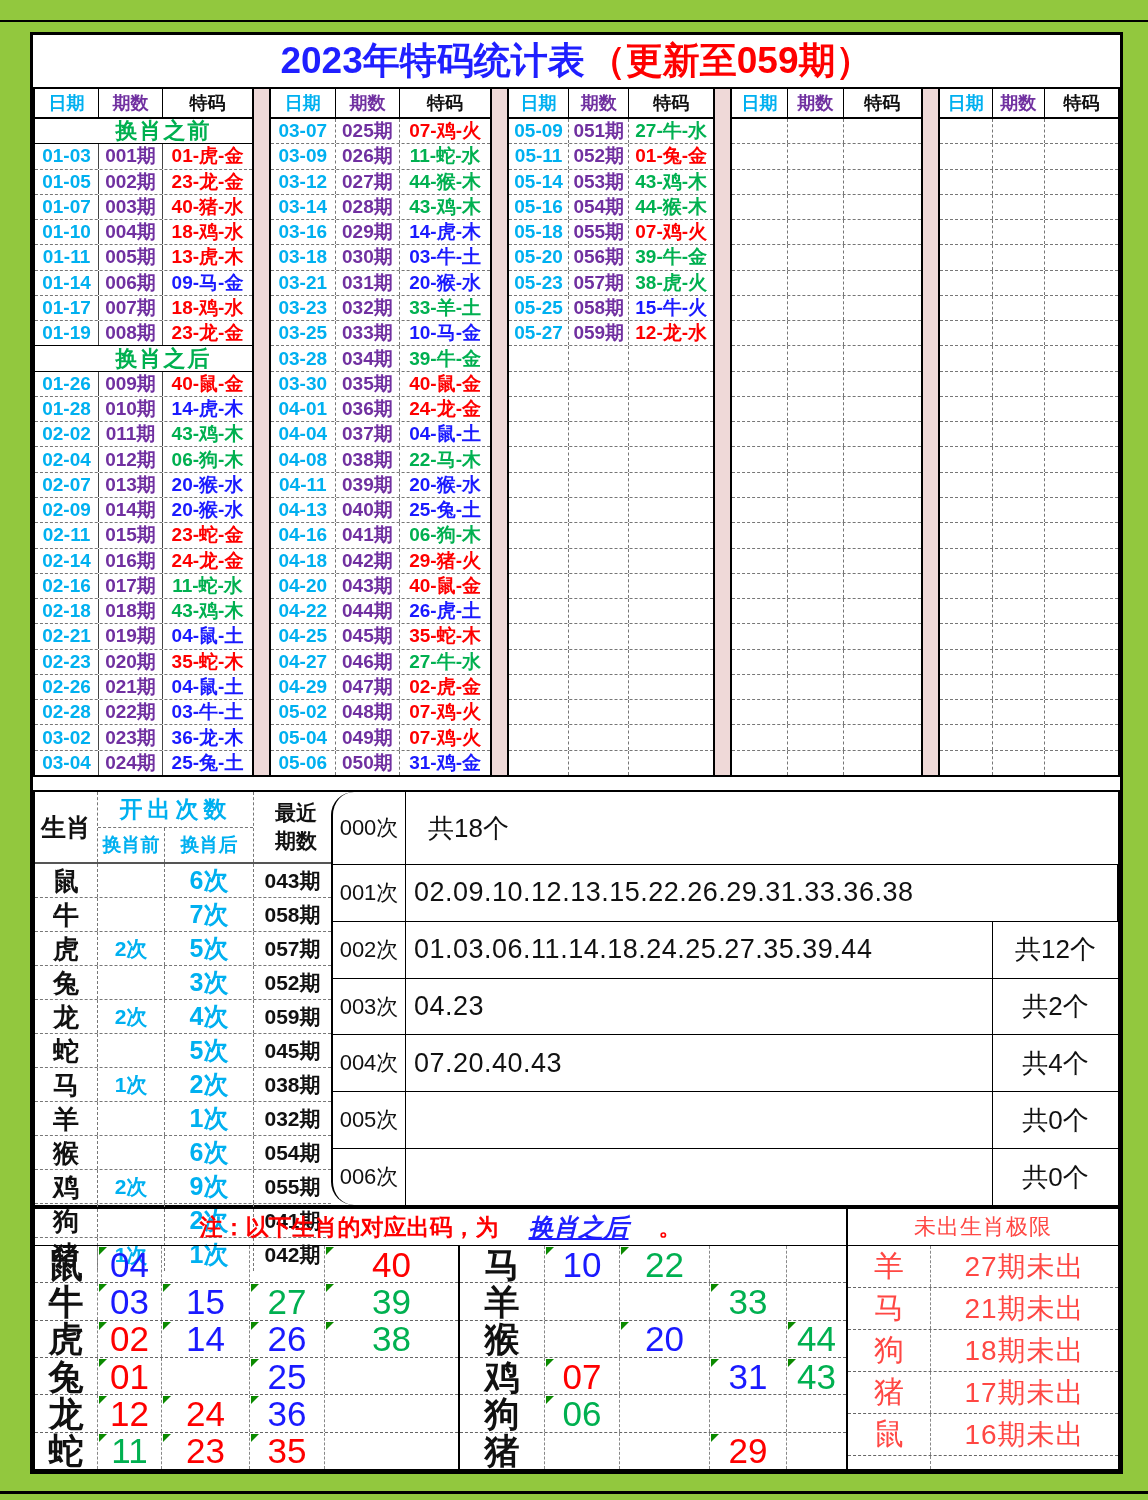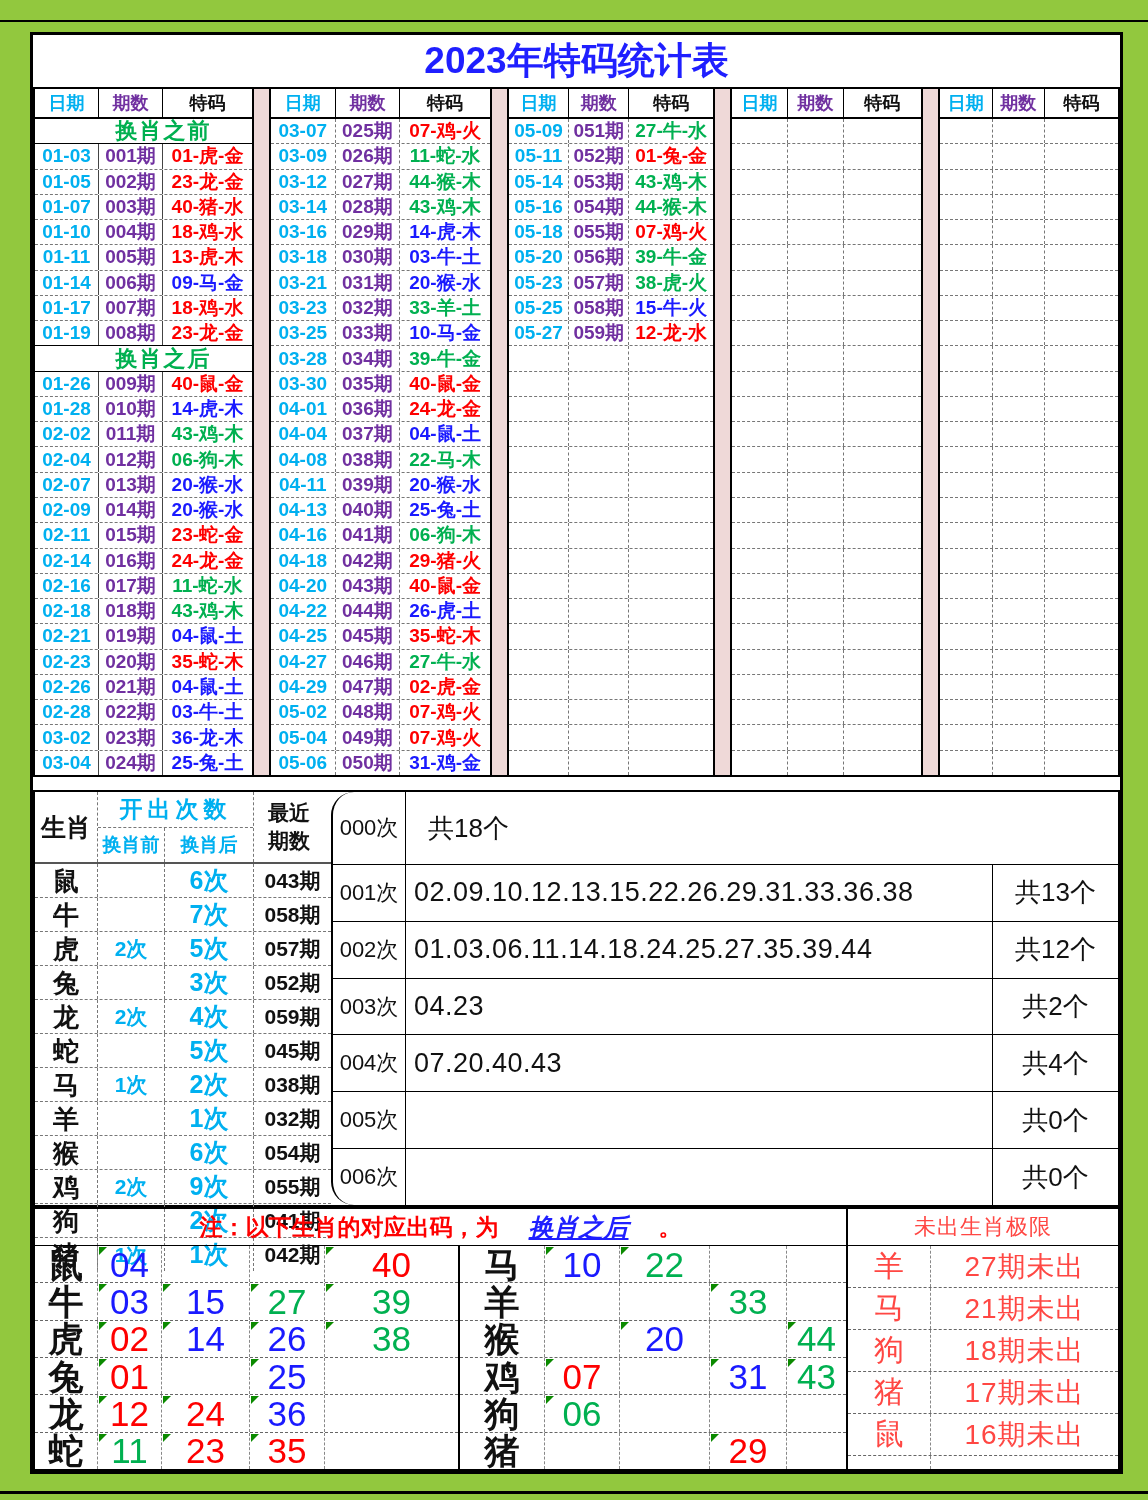--- a/index.html
+++ b/index.html
@@ -58,21 +58,21 @@
   .st-zo-h { width:63px; border-right:1px dashed #777; display:flex; align-items:center; justify-content:center;
              font-weight:bold; font-size:25px; }
   .st-counts { width:156px; display:flex; flex-direction:column; border-right:1px dashed #777; }
   .st-ch { height:36px; display:flex; align-items:center; justify-content:center; color:#00B0F0;
            font-weight:bold; font-size:23px; letter-spacing:5px; border-bottom:1px dashed #777; }
   .st-subs { flex:1; display:flex; }
   .st-pre-h { width:67px; border-right:1px dashed #777; display:flex; align-items:center; justify-content:center;
               color:#00B0F0; font-weight:bold; font-size:19px; }
   .st-post-h { flex:1; display:flex; align-items:center; justify-content:center;
                color:#00B0F0; font-weight:bold; font-size:19px; }
-  .st-rec-h { flex:1; display:flex; align-items:center; justify-content:center; text-align:left;
+  .st-rec-h { flex:1; display:flex; align-items:center; justify-content:center; text-align:right;
               font-weight:bold; font-size:21px; line-height:1.35; padding:0 14px; }
   #st-rows { flex:1; display:flex; flex-direction:column; }
   .strow { flex:1; display:flex; border-top:1px dashed #777; }
   .strow.first { border-top:none; }
   .stc { display:flex; align-items:center; justify-content:center; }
   .stc.zo { width:63px; border-right:1px dashed #777; font-size:26px; font-weight:600; line-height:1; }
   .stc.pre { width:67px; border-right:1px dashed #777; font-weight:bold; font-size:21px; }
   .stc.post { width:89px; border-right:1px dashed #777; font-weight:bold; font-size:25px; }
   .stc.rec { flex:1; font-size:21px; font-weight:600; }
 
@@ -126,20 +126,21 @@
 </head>
 <body>
 
 <div class="topline"></div>
 <div class="botline"></div>
 
 <div class="content">
 
   <div class="title">
     <span class="t-blue">2023年特码统计表</span>
+    <span class="t-red">（更新至059期）</span>
   </div>
 
   <div class="main" id="main-groups">
       <div class="group gw0 g0">
         <div class="row hrow">
           <div class="hc wd c-cyan">日期</div>
           <div class="hc wp c-purple">期数</div>
           <div class="hc wc">特码</div>
         </div>
         <div class="row srow">换肖之前</div>
@@ -912,21 +913,20 @@
     <div class="st-right" id="st-freq">
         <div class="frow fh">
           <div class="flab">000次</div>
           <div class="ftot">共18个</div>
         </div>
         <div class="frow">
           <div class="flab">001次</div>
           <div class="fnums">
             <div class="fline">02.09.10.12.13.15.22.26.29.31.33.36.38</div>
           </div>
-          <div class="ftot">共13个</div>
         </div>
         <div class="frow">
           <div class="flab">002次</div>
           <div class="fnums">
             <div class="fline">01.03.06.11.14.18.24.25.27.35.39.44</div>
           </div>
           <div class="ftot">共12个</div>
         </div>
         <div class="frow">
           <div class="flab">003次</div>

